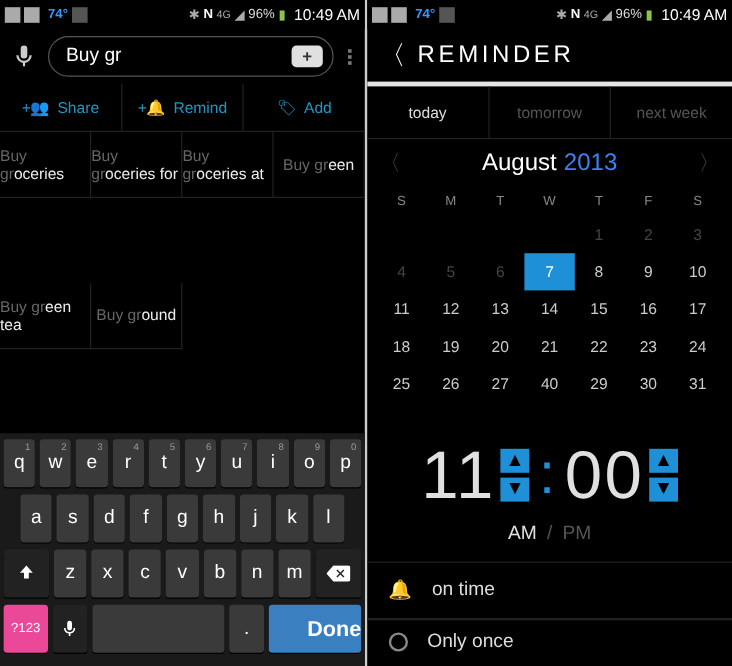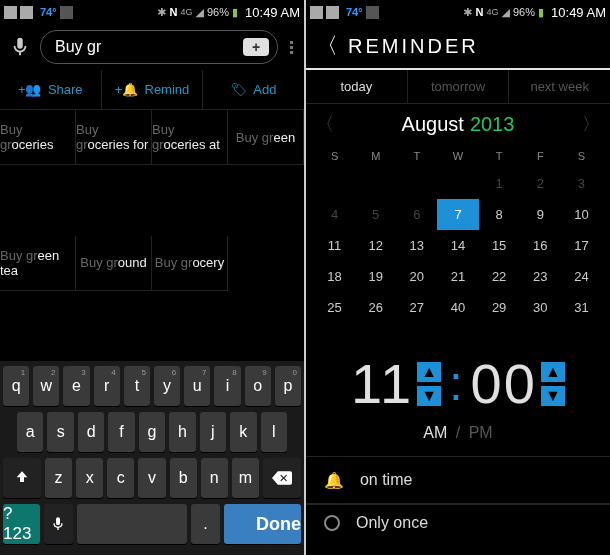--- a/index.html
+++ b/index.html
@@ -30,36 +30,36 @@
   
   .suggestgrid { flex: 1; display: grid; grid-template-columns: 1fr 1fr 1fr 1fr; }
   .sugcell { border-right: 1px solid #222; border-bottom: 1px solid #222; display: flex; align-items: center; justify-content: center; color: #666; font-size: 13px; height: 55px; }
   .sugcell .match { color: #eee; }
   
   .keyboard { background: #1a1a1a; padding: 5px 3px; }
   .krow { display: flex; gap: 4px; margin-bottom: 6px; justify-content: center; }
   .key { flex: 1; height: 40px; background: #3a3a3a; border-radius: 3px; color: #fff; display: flex; align-items: center; justify-content: center; font-size: 16px; position: relative; box-shadow: 0 1px 0 #000; }
   .key .num { position: absolute; top: 2px; right: 4px; font-size: 8px; color: #999; }
   .key.shift, .key.bksp { flex: 1.4; background: #222; }
-  .key.fn { flex: 1.4; background: #0f766e; font-size: 17px; }
+  .key.fn { flex: 1.4; background: #ec4899; font-size: 11px; }
   .key.micb { flex: 1.1; background: #222; }
   .key.space { flex: 4.2; background: #3a3a3a; }
   .key.dot { flex: 1.1; background: #3a3a3a; }
   .key.done { flex: 1.6; background: #3a7fbf; font-size: 18px; font-weight: bold; padding-left: 32px; }
   
   
   .reminderhdr { height: 44px; display: flex; align-items: center; padding: 0 10px; gap: 10px; color: #fff; }
   .reminderhdr .title { font-size: 20px; letter-spacing: 3px; font-weight: 300; text-align: center; }
-  .tabrow { height: 36px; display: flex; border-top: 2px solid #e5e5e5; border-bottom: 1px solid #222;}
+  .tabrow { height: 48px; display: flex; border-top: 4px solid #e5e5e5; border-bottom: 1px solid #222;}
   .tabcell { flex: 1; display: flex; align-items: center; justify-content: center; color: #555; font-size: 13px; border-right: 1px solid #222; }
   .tabcell:last-child{border-right:none;}
   .tabcell.sel { color: #ddd; }
   
   .monthrow { height: 40px; display: flex; align-items: center; justify-content: center; color: #fff; font-size: 20px; font-weight: 200; gap:6px; position:relative;}
-  .monthrow .year { color: #22c55e; }
+  .monthrow .year { color: #3b82f6; }
   .monthrow .chev { position:absolute; color:#444; font-size:18px;}
   .monthrow .chev.l{left:10px;} .monthrow .chev.r{right:10px;}
   
   .cal { padding: 0 8px 10px; }
   .calrow { display: grid; grid-template-columns: repeat(7,1fr); text-align: center; }
   .dowcell { color: #888; font-size: 11px; padding: 6px 0; }
   .daycell { color: #ccc; font-size: 13px; padding: 8px 0; }
   .daycell.dim { color: #444; }
   .daycell.sel { background: #1e90d8; color: #fff; }
   
@@ -145,23 +145,20 @@
         <span>Buy gr<span class="match">oceries at</span></span>
       </div>
       <div class="sugcell">
         <span>Buy gr<span class="match">een</span></span>
       </div>
       <div class="sugcell">
         <span>Buy gr<span class="match">een tea</span></span>
       </div>
       <div class="sugcell">
         <span>Buy gr<span class="match">ound</span></span>
-      </div>
-      <div class="sugcell">
-        <span>Buy gr<span class="match">ocery</span></span>
       </div>
     </div>
 
   <div class="keyboard">
     <div class="krow" id="krow1">
         <div class="key">q<span class="num">1</span></div>
         <div class="key">w<span class="num">2</span></div>
         <div class="key">e<span class="num">3</span></div>
         <div class="key">r<span class="num">4</span></div>
         <div class="key">t<span class="num">5</span></div>

